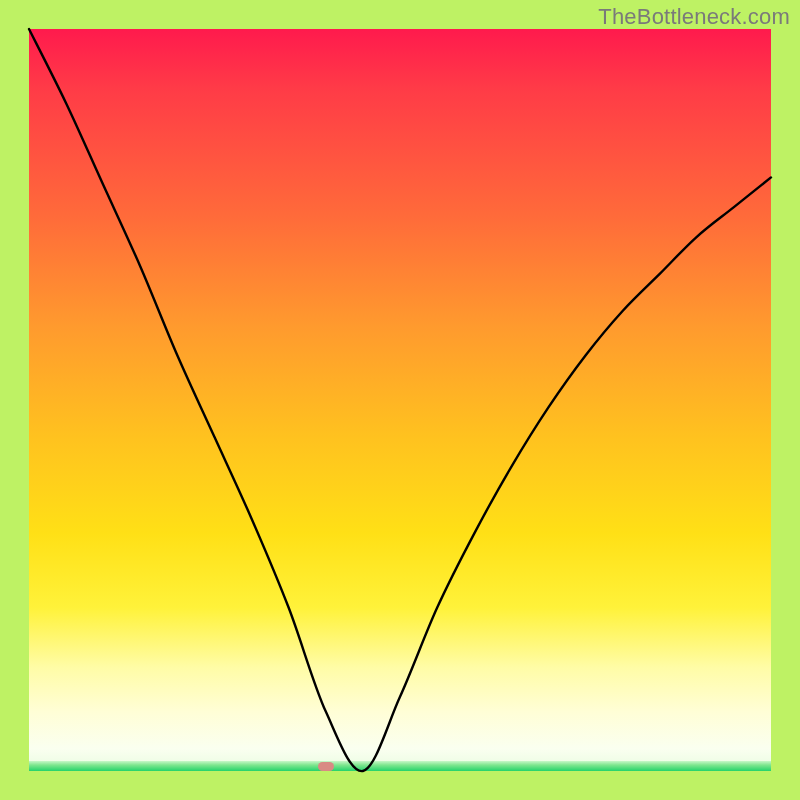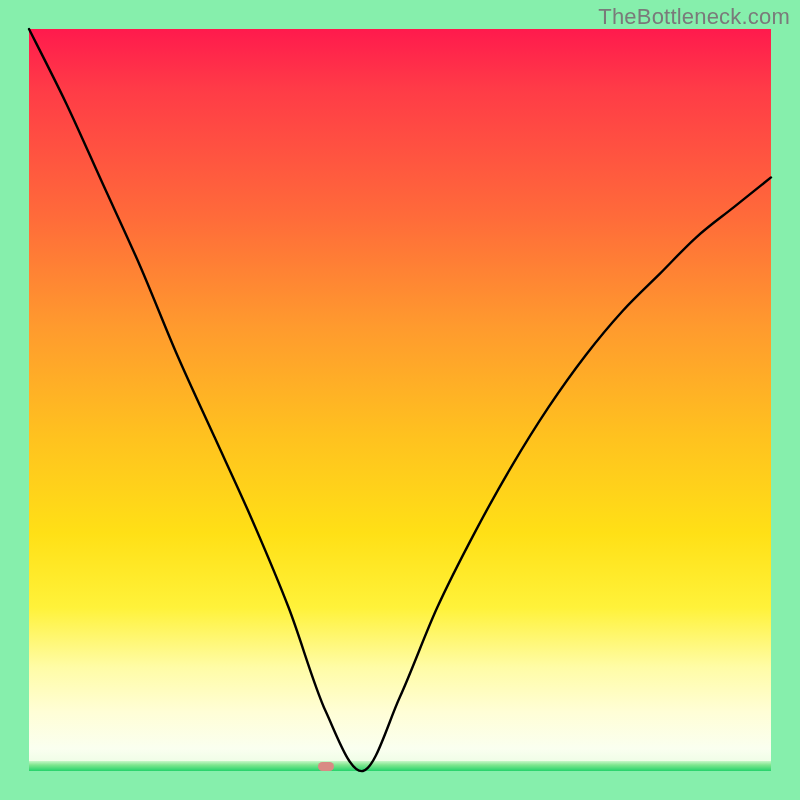--- a/index.html
+++ b/index.html
@@ -10,21 +10,21 @@
     background: #000;
     overflow: hidden;
     font-family: Arial, Helvetica, sans-serif;
   }
   .frame {
     position: absolute;
     top: 0;
     left: 0;
     width: 800px;
     height: 800px;
-    background: #86efac;
+    background: #bef264;
   }
   .plot-area {
     position: absolute;
     top: 29px;
     left: 29px;
     width: 742px;
     height: 742px;
     
     background: linear-gradient(
       to bottom,

